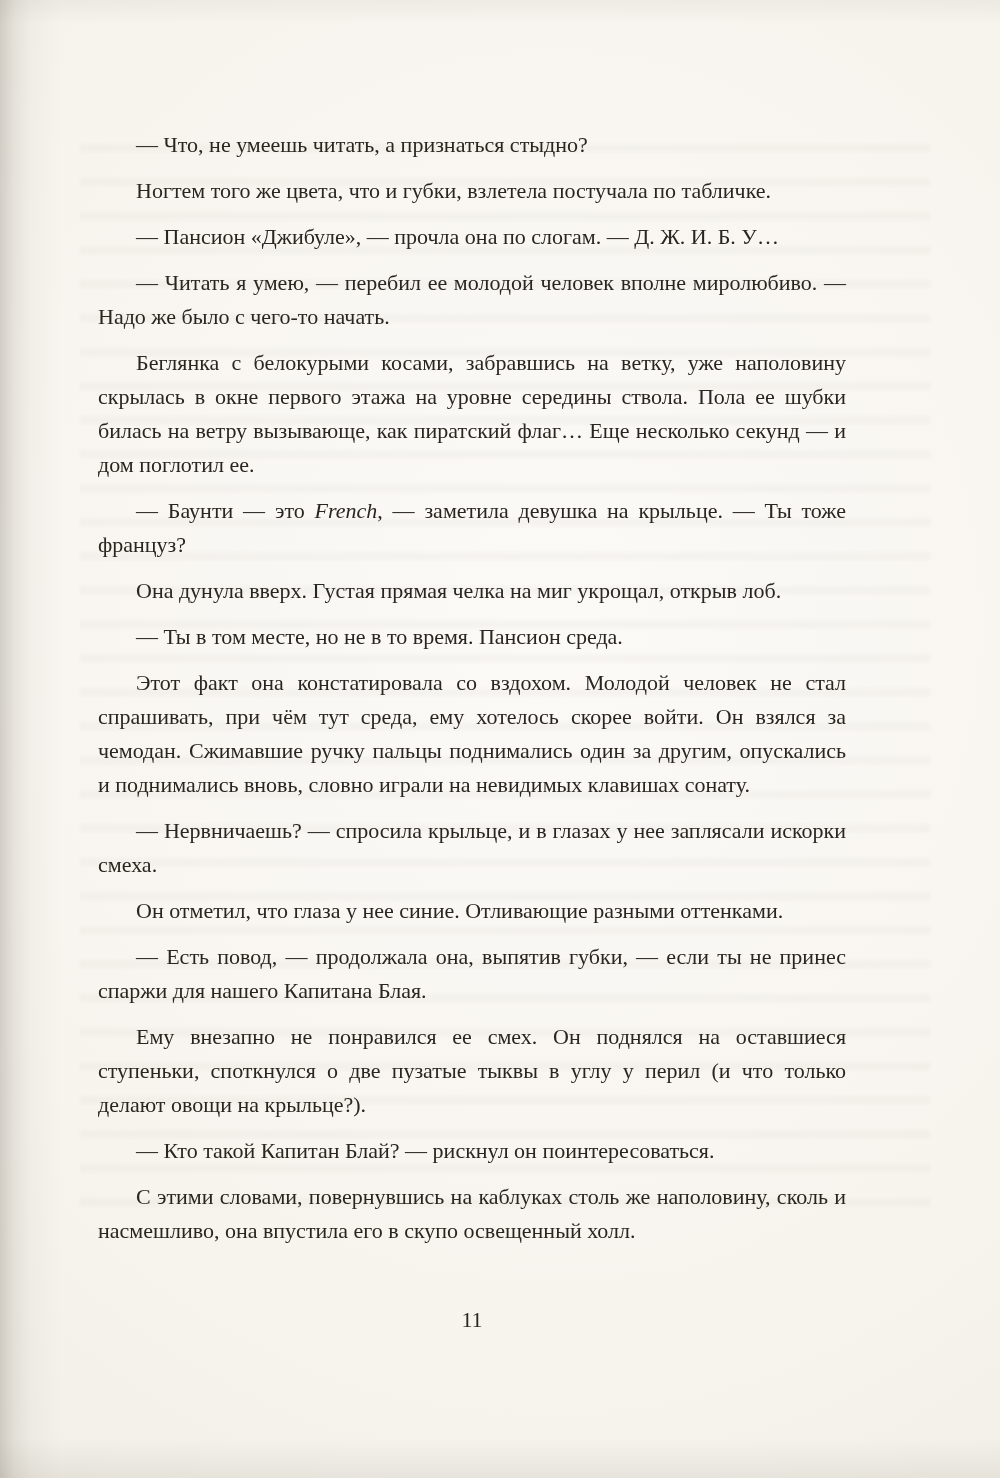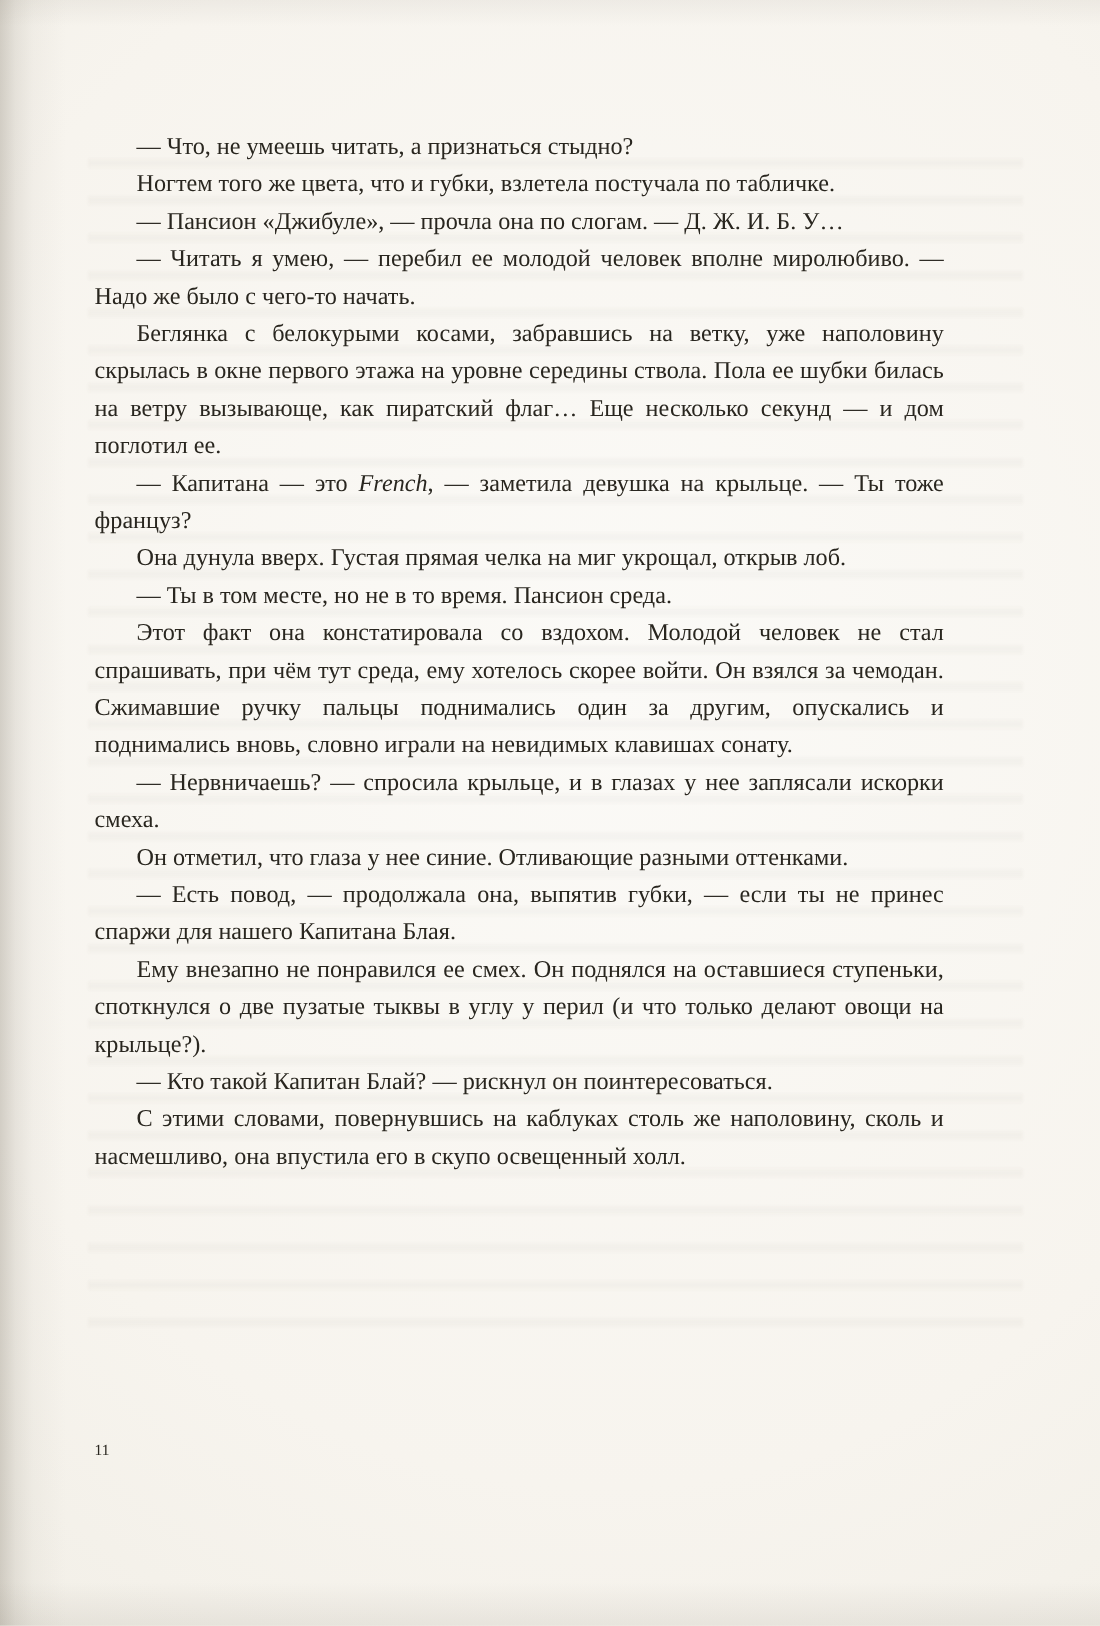--- a/index.html
+++ b/index.html
@@ -69,51 +69,51 @@
     top: 116px;
     width: 772px;
     color: #29261f;
     font-size: 22px;
     line-height: 34px;
     text-align: justify;
     hyphens: auto;
     -webkit-hyphens: auto;
   }
   .text-block p {
-    margin: 0;
+    margin: 12px;
     padding: 0;
     text-indent: 38px;
   }
   .text-block em {
   }
   .page-number {
     position: absolute;
     left: 86px;
     top: 1303px;
     width: 772px;
-    text-align: left;
+    text-align: center;
     color: #29261f;
-    font-size: 14px;
+    font-size: 22px;
     line-height: 34px;
   }
 </style>
 </head>
 <body>
 
 <div class="page">
 
   <div class="ghost-text"></div>
 
   <div class="text-block">
     <p>— Что, не умеешь читать, а признаться стыдно?</p>
     <p>Ногтем того же цвета, что и губки, взлетела постучала по табличке.</p>
     <p>— Пансион «Джибуле», — прочла она по слогам. — Д. Ж. И. Б. У…</p>
     <p>— Читать я умею, — перебил ее молодой человек вполне миролюбиво. — Надо же было с чего-то начать.</p>
     <p>Беглянка с белокурыми косами, забравшись на ветку, уже наполовину скрылась в окне первого этажа на уровне середины ствола. Пола ее шубки билась на ветру вызывающе, как пиратский флаг… Еще несколько секунд — и дом поглотил ее.</p>
-    <p><span>— Капитана — это </span><em>French</em><span>, — заметила девушка на крыльце. — Ты тоже француз?</span></p>
+    <p><span>— Баунти — это </span><em>French</em><span>, — заметила девушка на крыльце. — Ты тоже француз?</span></p>
     <p>Она дунула вверх. Густая прямая челка на миг укрощал, открыв лоб.</p>
     <p>— Ты в том месте, но не в то время. Пансион среда.</p>
     <p>Этот факт она констатировала со вздохом. Молодой человек не стал спрашивать, при чём тут среда, ему хотелось скорее войти. Он взялся за чемодан. Сжимавшие ручку пальцы поднимались один за другим, опускались и поднимались вновь, словно играли на невидимых клавишах сонату.</p>
     <p>— Нервничаешь? — спросила крыльце, и в глазах у нее заплясали искорки смеха.</p>
     <p>Он отметил, что глаза у нее синие. Отливающие разными оттенками.</p>
     <p>— Есть повод, — продолжала она, выпятив губки, — если ты не принес спаржи для нашего Капитана Блая.</p>
     <p>Ему внезапно не понравился ее смех. Он поднялся на оставшиеся ступеньки, споткнулся о две пузатые тыквы в углу у перил (и что только делают овощи на крыльце?).</p>
     <p>— Кто такой Капитан Блай? — рискнул он поинтересоваться.</p>
     <p>С этими словами, повернувшись на каблуках столь же наполовину, сколь и насмешливо, она впустила его в скупо освещенный холл.</p>
   </div>

